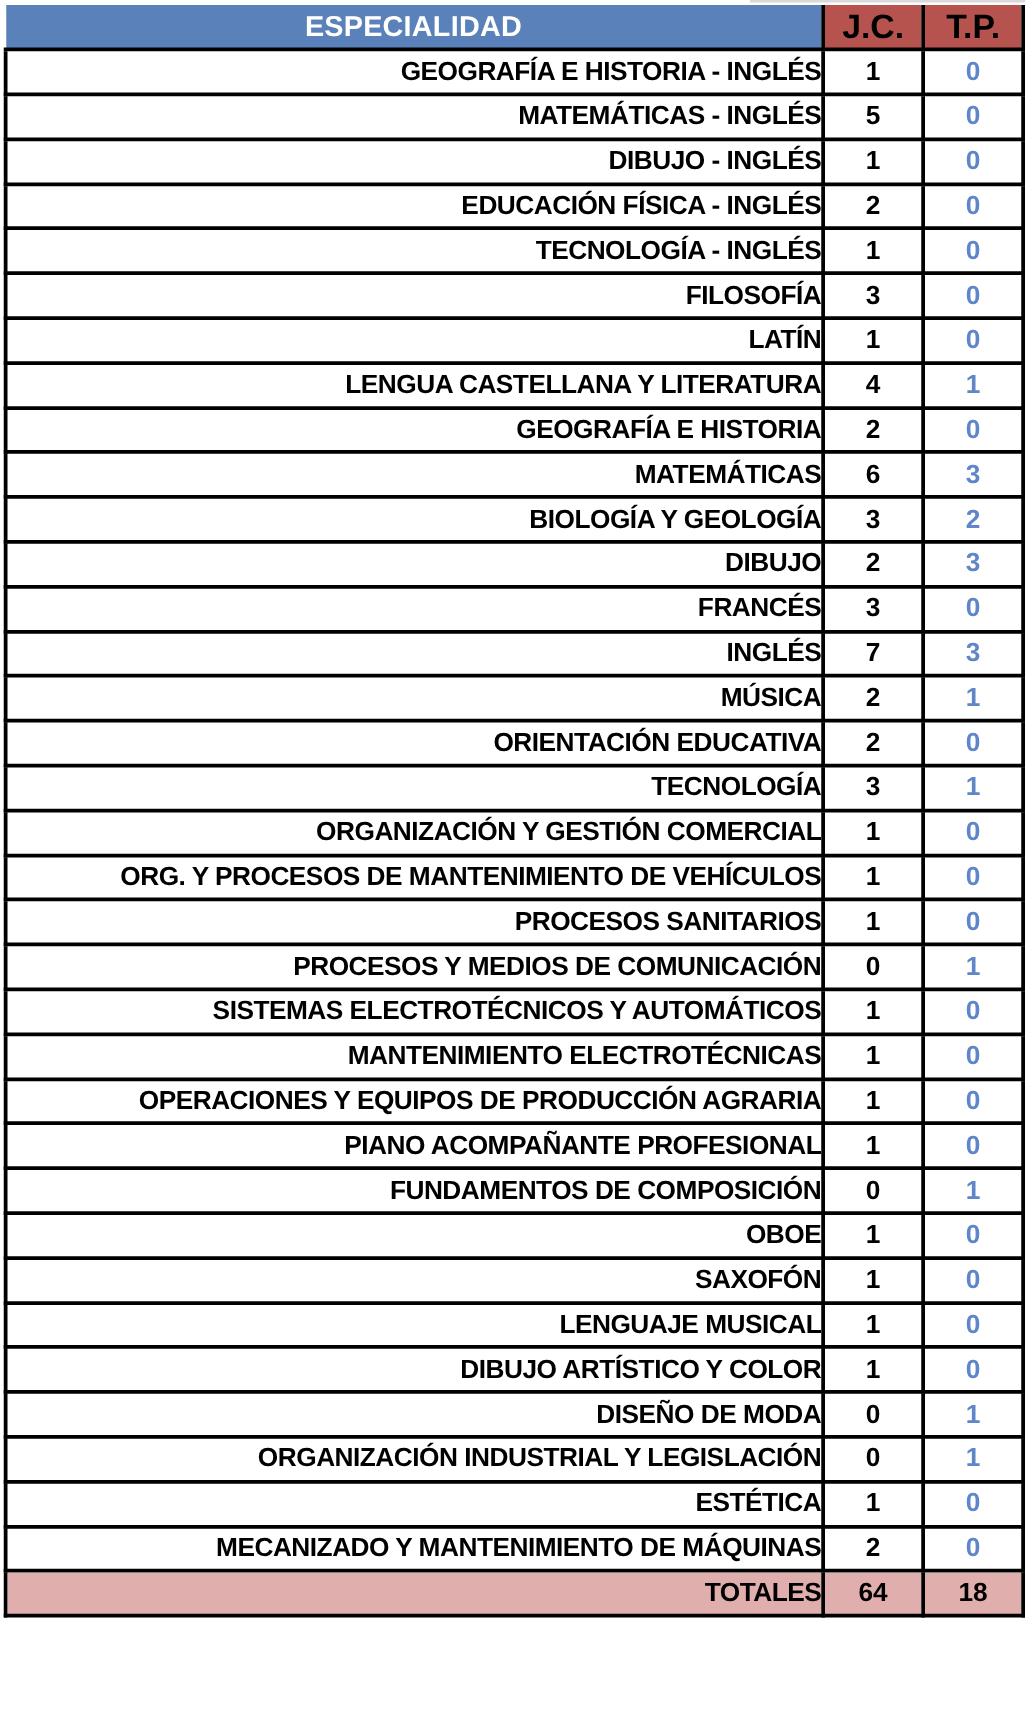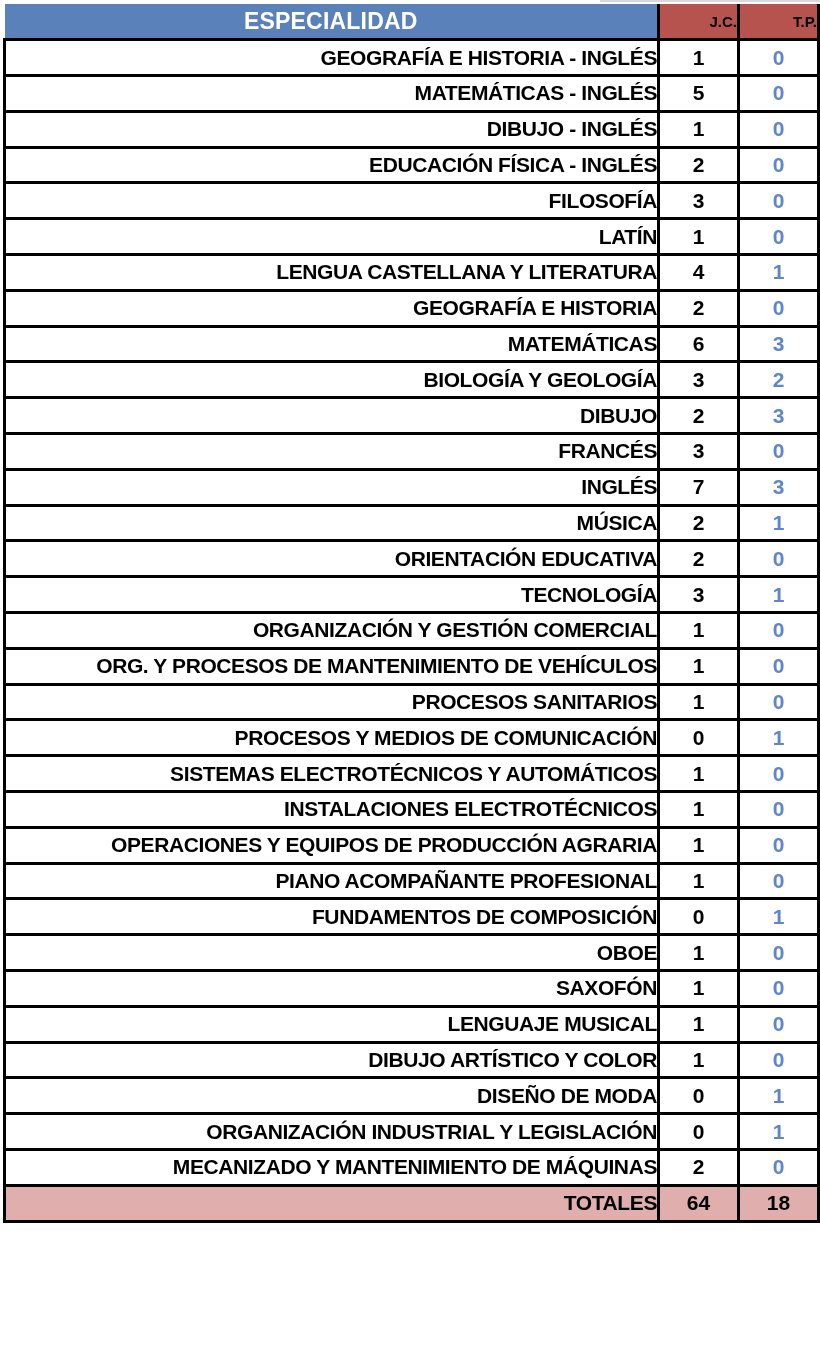--- a/index.html
+++ b/index.html
@@ -46,22 +46,22 @@
   th.hdr-esp {
     background: var(--header-blue, #5b81ba);
     color: #ffffff;
     font-size: 23px;
     text-align: center;
     letter-spacing: 0.2px;
   }
   th.hdr-num {
     background: var(--header-red, #b7534f);
     color: #000000;
-    font-size: 15px;
-    text-align: right;
+    font-size: 27px;
+    text-align: center;
   }
   td.lbl {
     text-align: right;
     padding-left: 7px;
     font-size: 21px;
     letter-spacing: -0.4px;
     color: #000000;
   }
   td.num {
     text-align: center;
@@ -106,20 +106,25 @@
     <td class="lbl">DIBUJO - INGLÉS</td>
     <td class="num jc">1</td>
     <td class="num tp">0</td>
   </tr>
         <tr>
     <td class="lbl">EDUCACIÓN FÍSICA - INGLÉS</td>
     <td class="num jc">2</td>
     <td class="num tp">0</td>
   </tr>
         <tr>
+    <td class="lbl">TECNOLOGÍA - INGLÉS</td>
+    <td class="num jc">1</td>
+    <td class="num tp">0</td>
+  </tr>
+        <tr>
     <td class="lbl">FILOSOFÍA</td>
     <td class="num jc">3</td>
     <td class="num tp">0</td>
   </tr>
         <tr>
     <td class="lbl">LATÍN</td>
     <td class="num jc">1</td>
     <td class="num tp">0</td>
   </tr>
         <tr>
@@ -191,21 +196,21 @@
     <td class="lbl">PROCESOS Y MEDIOS DE COMUNICACIÓN</td>
     <td class="num jc">0</td>
     <td class="num tp">1</td>
   </tr>
         <tr>
     <td class="lbl">SISTEMAS ELECTROTÉCNICOS Y AUTOMÁTICOS</td>
     <td class="num jc">1</td>
     <td class="num tp">0</td>
   </tr>
         <tr>
-    <td class="lbl">INSTALACIONES ELECTROTÉCNICOS</td>
+    <td class="lbl">MANTENIMIENTO ELECTROTÉCNICAS</td>
     <td class="num jc">1</td>
     <td class="num tp">0</td>
   </tr>
         <tr>
     <td class="lbl">OPERACIONES Y EQUIPOS DE PRODUCCIÓN AGRARIA</td>
     <td class="num jc">1</td>
     <td class="num tp">0</td>
   </tr>
         <tr>
     <td class="lbl">PIANO ACOMPAÑANTE PROFESIONAL</td>
@@ -239,20 +244,25 @@
   </tr>
         <tr>
     <td class="lbl">DISEÑO DE MODA</td>
     <td class="num jc">0</td>
     <td class="num tp">1</td>
   </tr>
         <tr>
     <td class="lbl">ORGANIZACIÓN INDUSTRIAL Y LEGISLACIÓN</td>
     <td class="num jc">0</td>
     <td class="num tp">1</td>
+  </tr>
+        <tr>
+    <td class="lbl">ESTÉTICA</td>
+    <td class="num jc">1</td>
+    <td class="num tp">0</td>
   </tr>
         <tr>
     <td class="lbl">MECANIZADO Y MANTENIMIENTO DE MÁQUINAS</td>
     <td class="num jc">2</td>
     <td class="num tp">0</td>
   </tr>
       </tbody>
     <tfoot>
       <tr>
         <td class="lbl">TOTALES</td>

